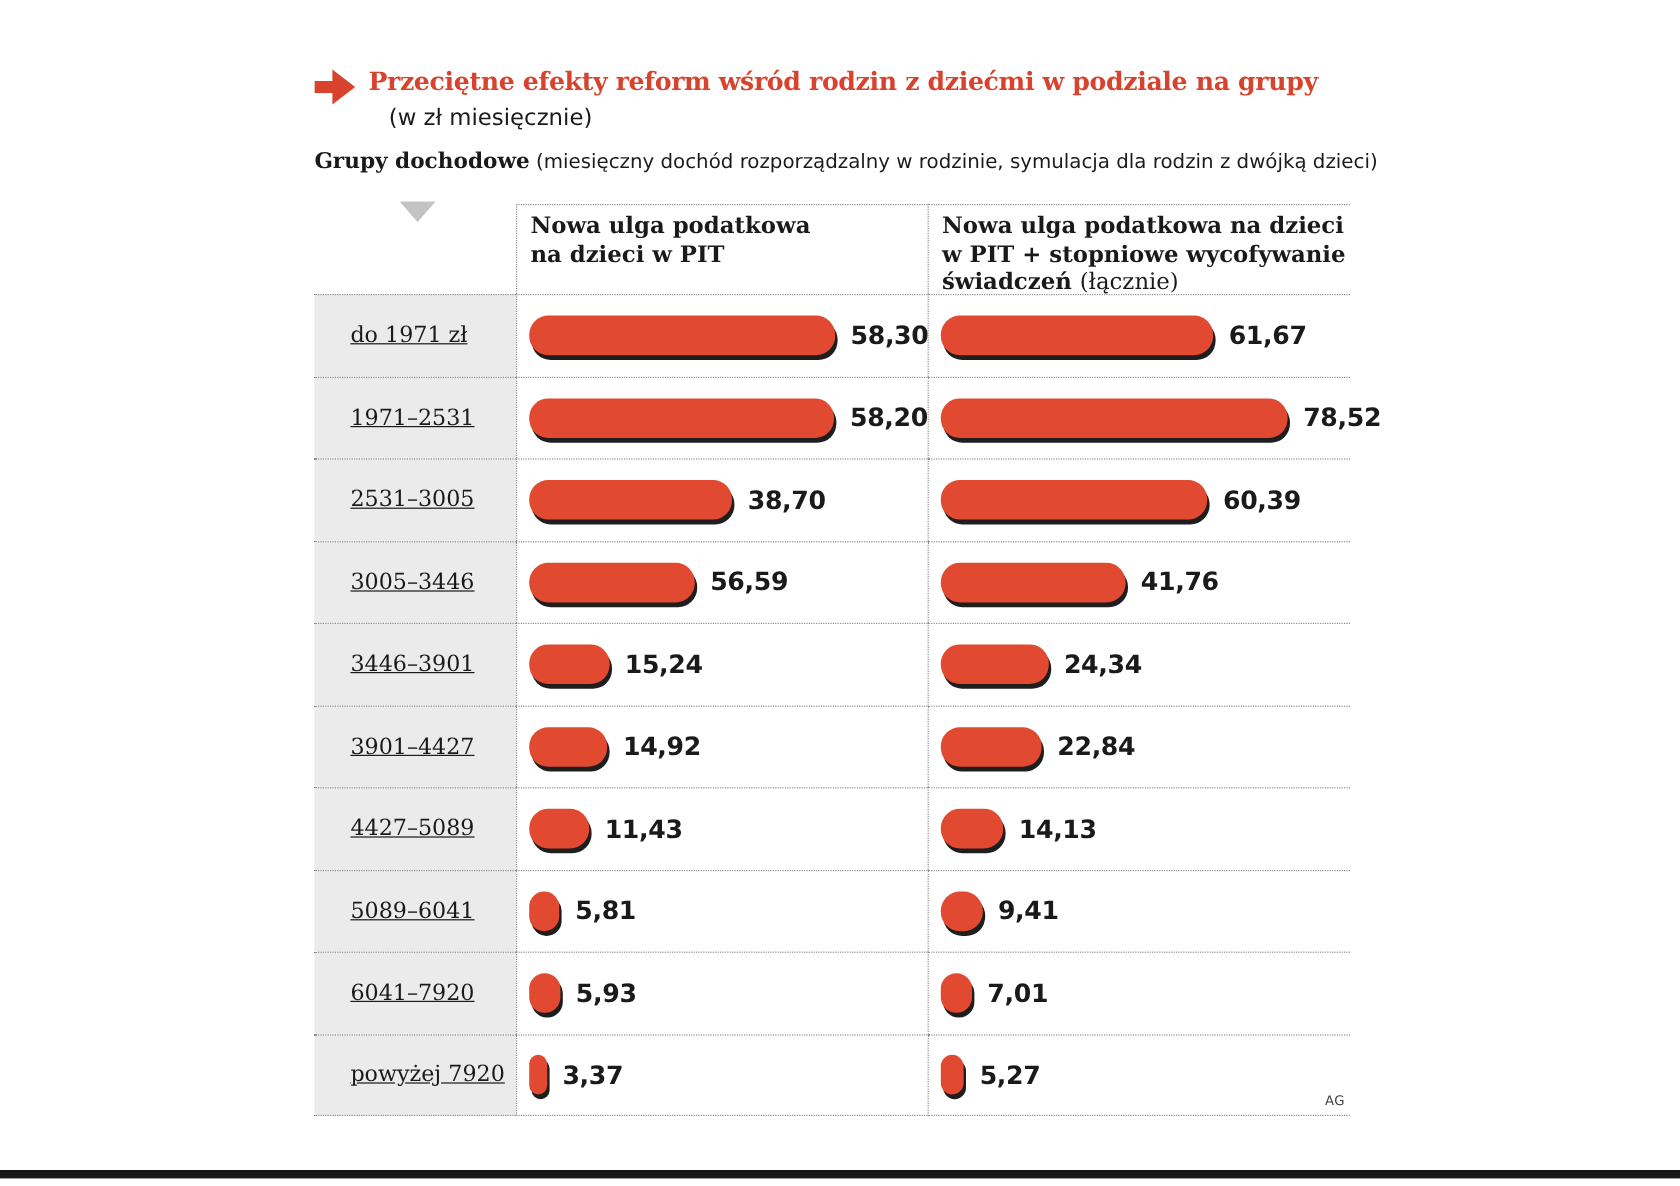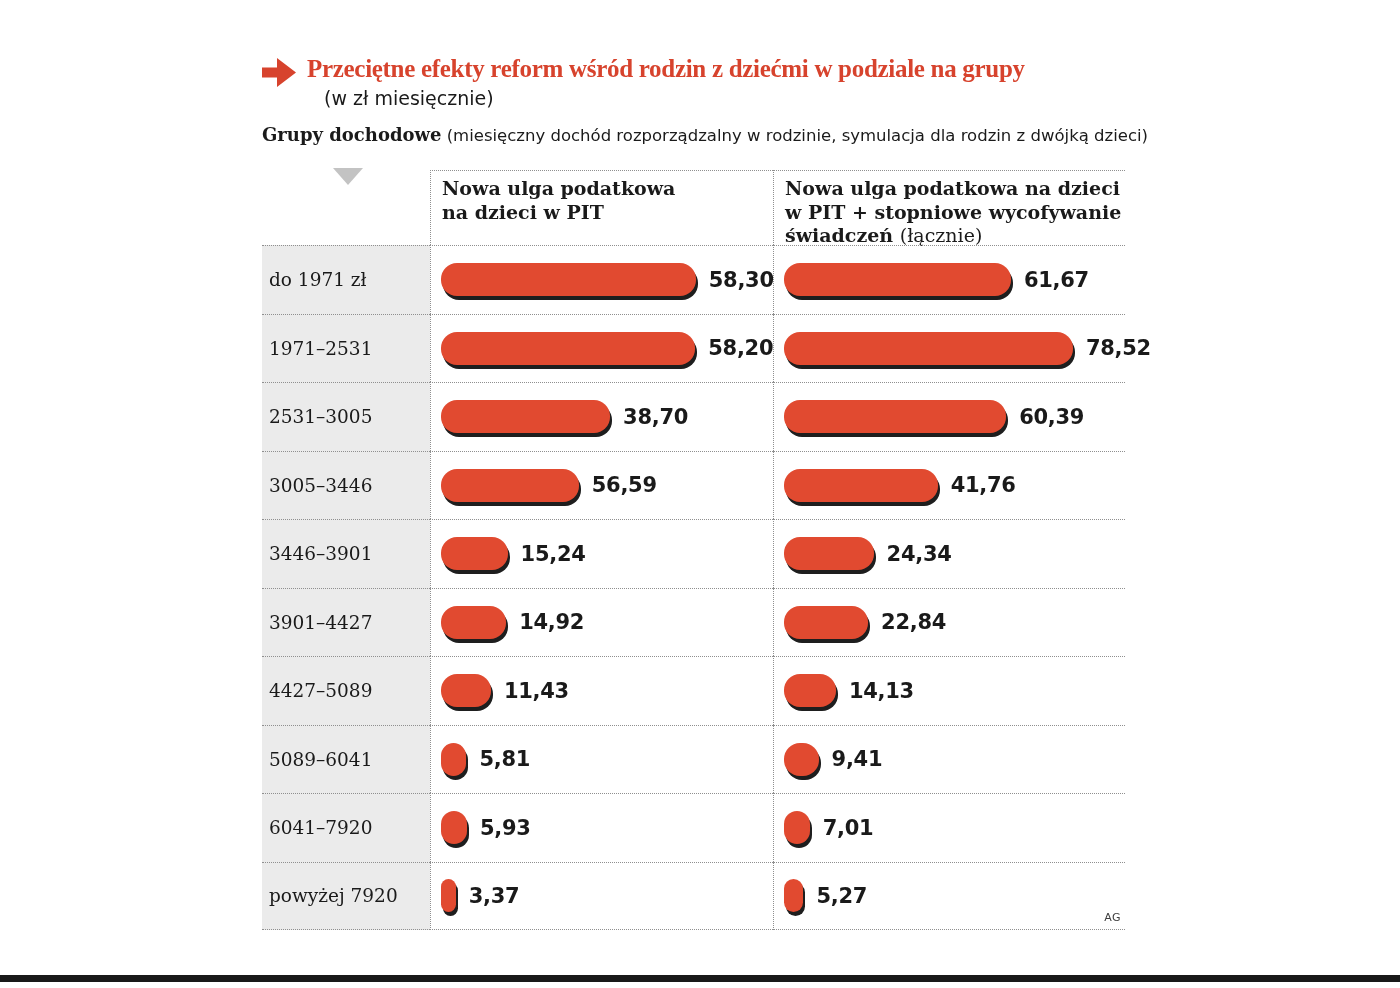--- a/index.html
+++ b/index.html
@@ -18,22 +18,22 @@
     width:1400px;height:988px;
     background:#ffffff;
     font-family:"DejaVu Serif", serif;
     color:var(--ink);
     overflow:hidden;
   }
   
   .arrow-icon{position:absolute;left:262px;top:57px;width:34px;height:31px;}
   .page-title{
     position:absolute;left:307px;top:55px;width:860px;
-    font-size:25px;font-weight:bold;color:var(--accent);
-    letter-spacing:-0.3px;white-space:nowrap;font-family:Liberation Serif, serif;
+    font-size:21px;font-weight:bold;color:var(--accent);
+    letter-spacing:-0.3px;white-space:nowrap;
   }
   .page-subtitle{
     position:absolute;left:324px;top:87px;
     font-family:"DejaVu Sans", sans-serif;
     font-size:19px;color:var(--ink);text-align:right;
   }
   .groups-line{
     position:absolute;left:262px;top:124px;width:900px;
     font-family:"DejaVu Sans", sans-serif;
     font-size:16.5px;color:var(--ink);white-space:nowrap;
@@ -61,22 +61,23 @@
     border-top:1px dotted var(--dot);
     border-left:1px dotted var(--dot);
     padding:6px 0 0 11px;
     font-size:19px;font-weight:bold;line-height:23.5px;
   }
   .hdr-col .normal{font-weight:normal;}
   .cell-label{
     background:var(--label-bg);
     border-top:1px dotted var(--dot);
     display:flex;align-items:center;
-    padding-left:7px;
+    padding-left:30px;
     font-size:18.5px;
+    text-decoration:underline;
   }
   .cell-bar{
     border-top:1px dotted var(--dot);
     border-left:1px dotted var(--dot);
     display:flex;align-items:center;
     padding-left:10px;
     text-align:center;
   }
   .last{border-bottom:1px dotted var(--dot);}
   .bar{

